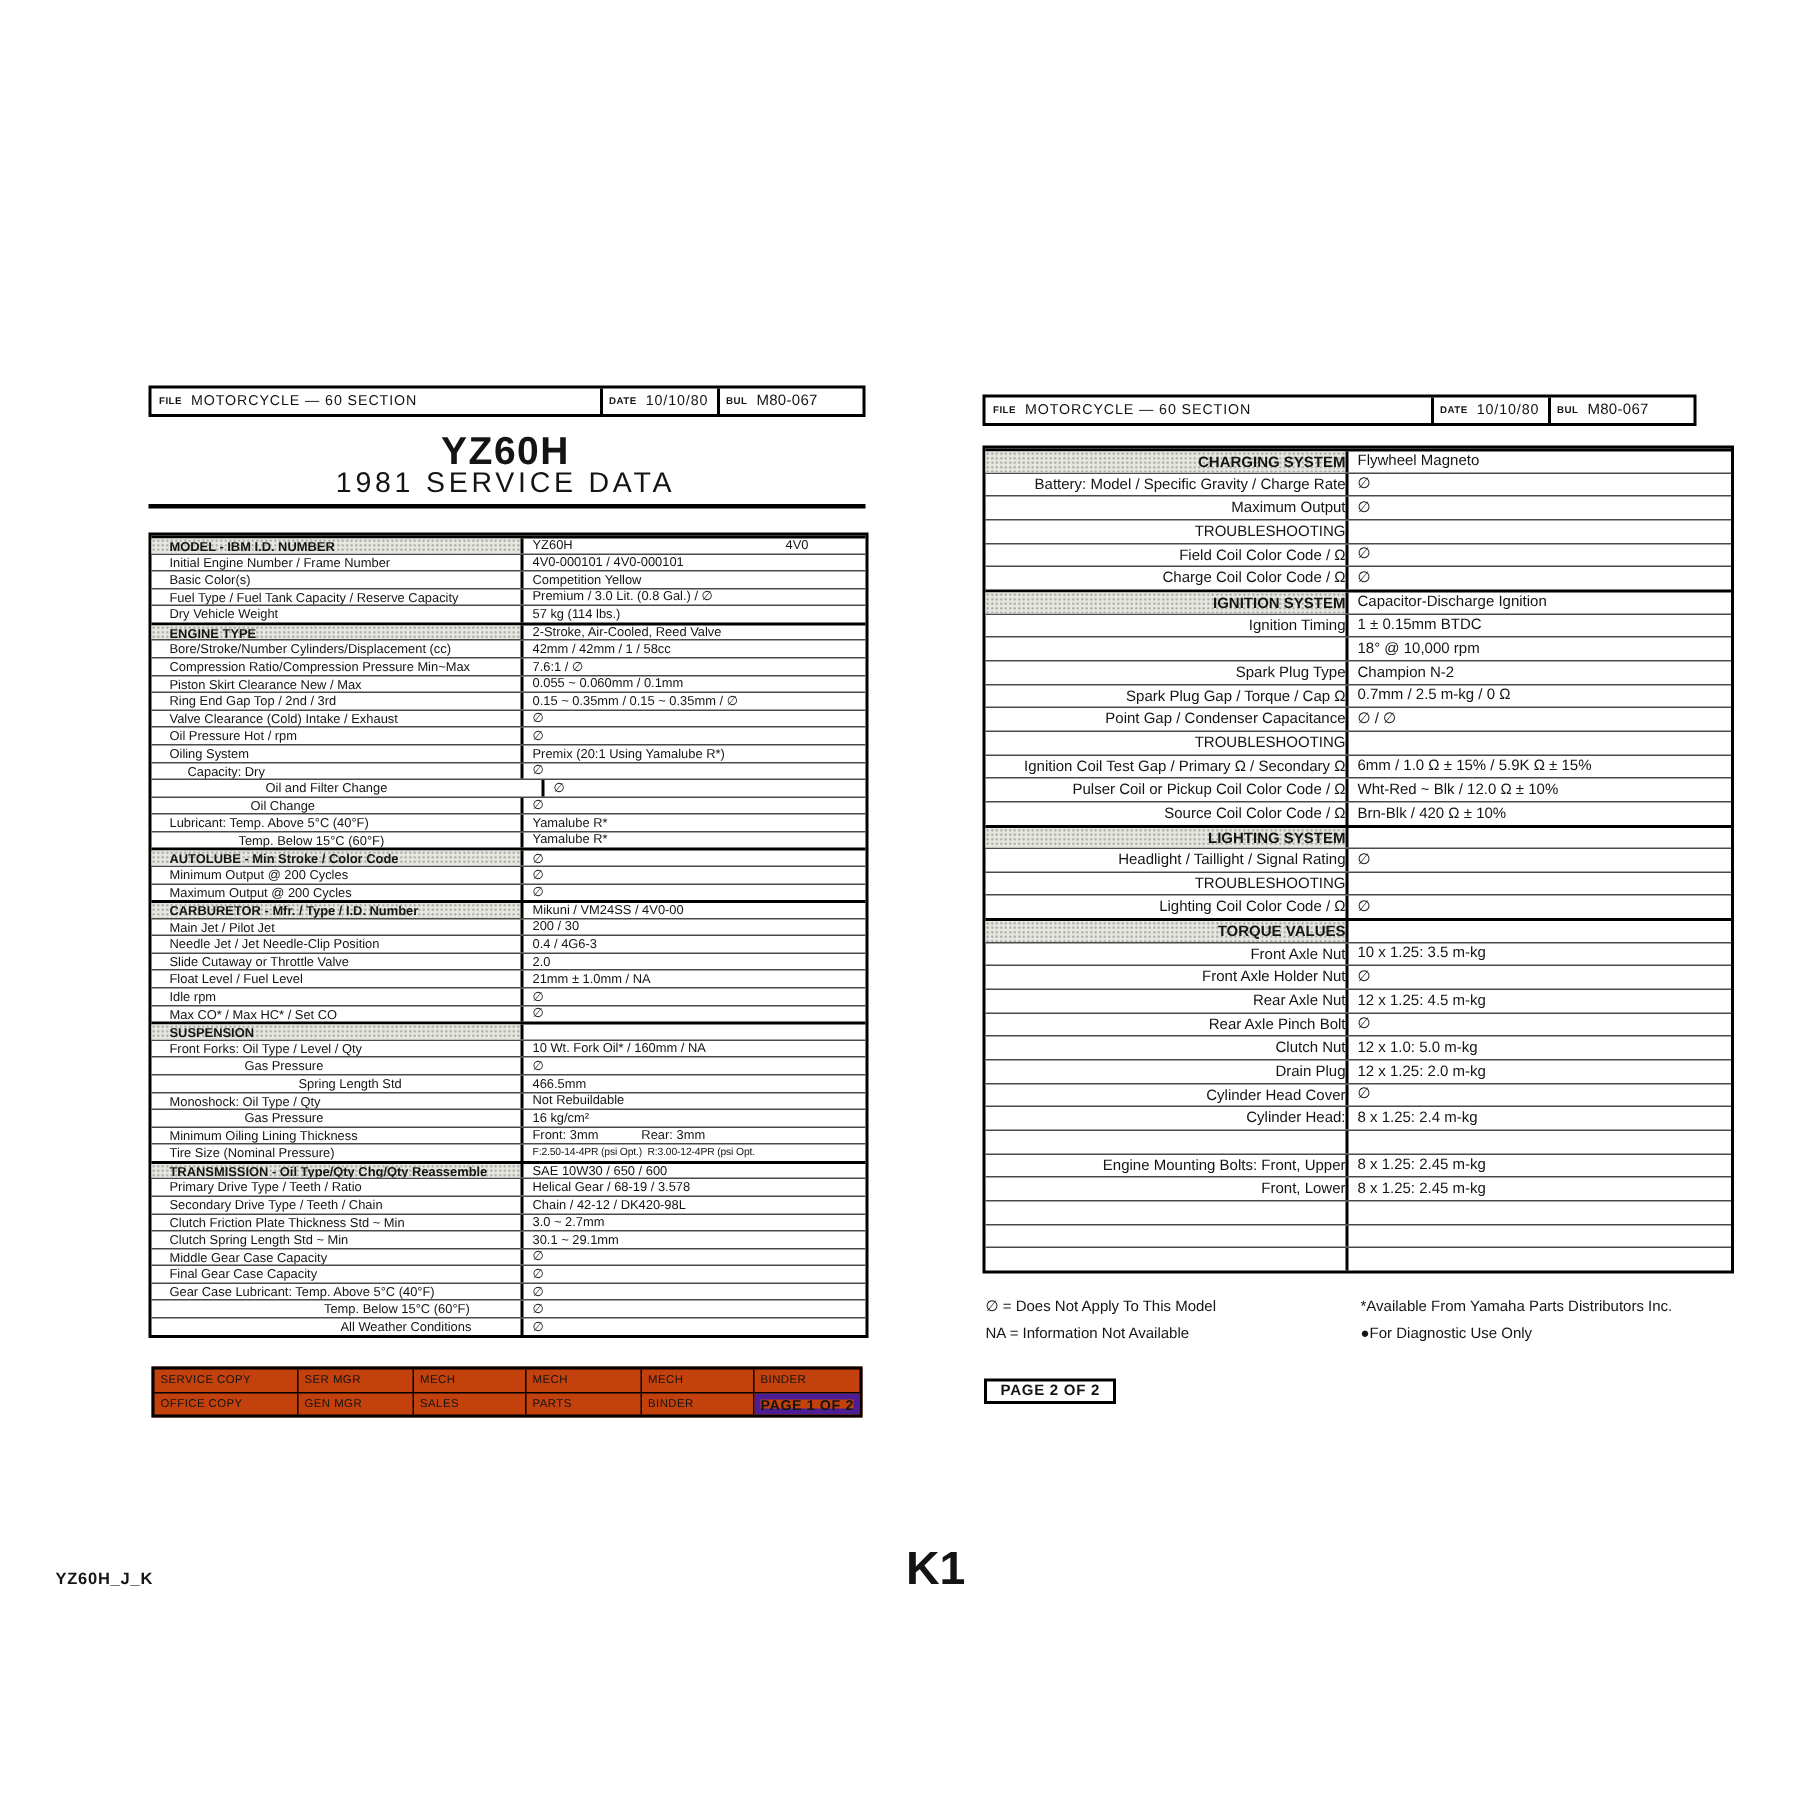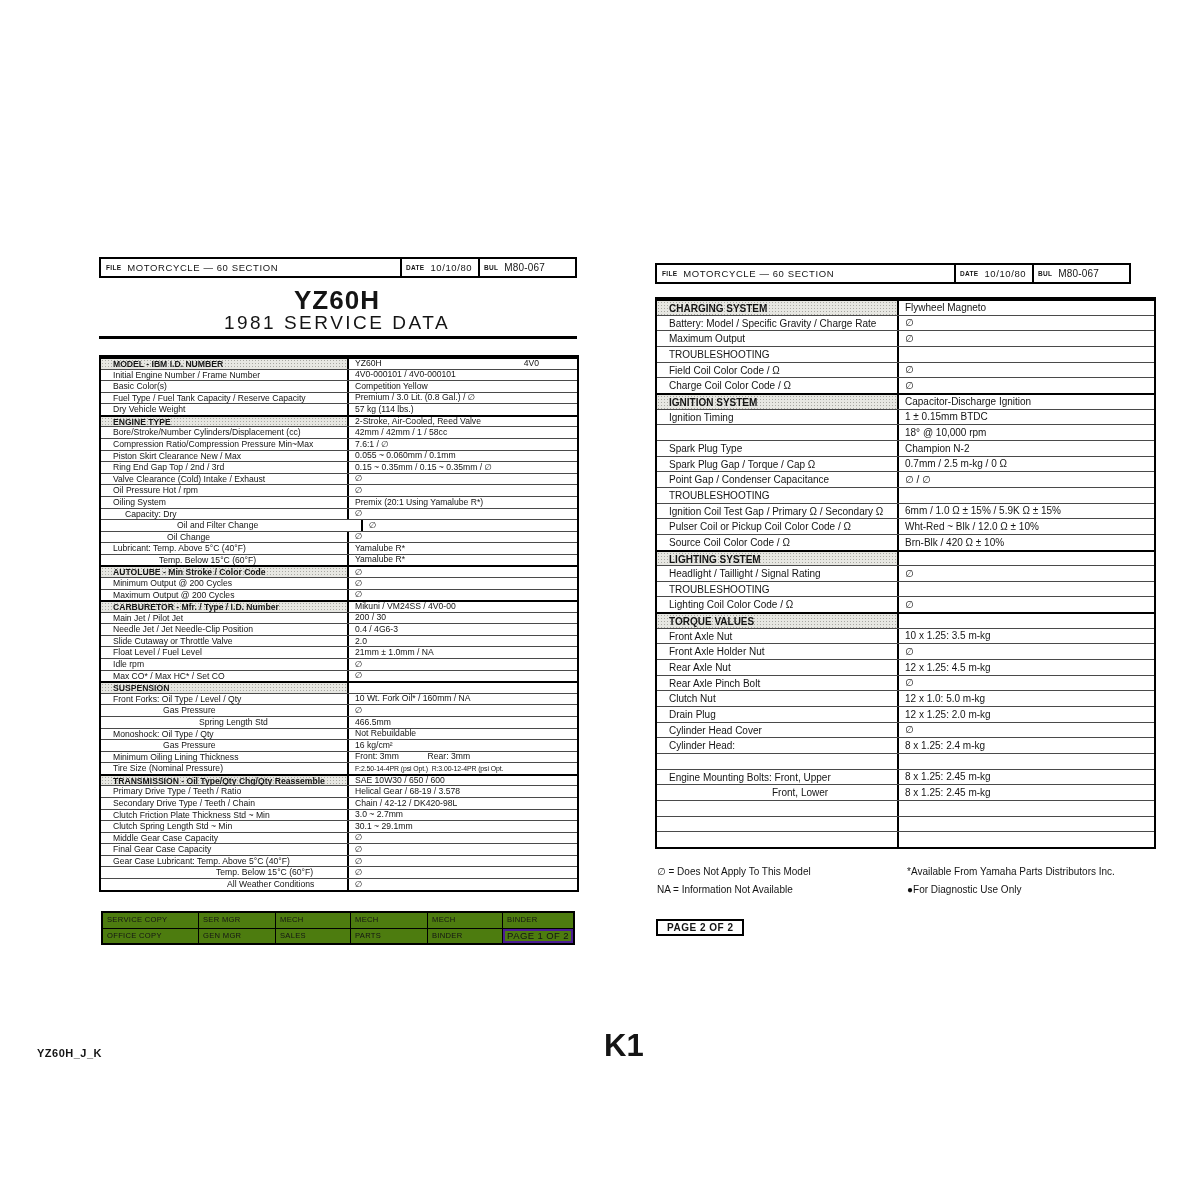--- a/index.html
+++ b/index.html
@@ -41,37 +41,37 @@
      background-color:#e7e7e2;
      background-image:radial-gradient(circle,#a8a8a2 0.55px,rgba(0,0,0,0) 0.95px);
      background-size:3px 3px;
   }
   
   .p1 .spec-row{height:11.59px;}
   .p1 .spec-label{width:246px;font-size:8.6px;line-height:11.3px;}
   .p1 .spec-value{font-size:8.6px;line-height:11.3px;}
   .p1 .spec-value.small{font-size:6.9px;letter-spacing:-0.1px;}
   
-  .p2 .spec-row{height:15.66px;}
+  .p2 .spec-row{height:15.66px;text-align:right;}
   .p2 .spec-label{width:240px;font-size:10px;line-height:15.3px;}
   .p2 .spec-value{font-size:10px;line-height:15.3px;}
   .vright{padding-right:32px;}
 
   
   .dist{position:absolute;left:101px;top:911px;width:474px;border:2px solid #000;
-        box-sizing:border-box;background:#4d7c0f;}
+        box-sizing:border-box;background:#c2410c;}
   .dist-row{display:flex;height:14.6px;}
   .dist-row + .dist-row{border-top:1.5px solid #000;}
   .dist-cell{border-left:1px solid #000;box-sizing:border-box;font-size:7.6px;
              font-weight:500;line-height:13.5px;padding-left:4px;overflow:hidden;
              white-space:nowrap;letter-spacing:0.3px;}
   .dist-cell:first-child{border-left:none;}
   .dist-cell.badge-cell{padding:0;}
-  .page1-badge{width:100%;height:100%;box-sizing:border-box;border:2px solid #4c1d95;
-               font-weight:normal;font-size:9.5px;text-align:center;line-height:10px;
+  .page1-badge{width:100%;height:100%;box-sizing:border-box;border:4px solid #4c1d95;
+               font-weight:bold;font-size:9.5px;text-align:left;line-height:10px;
                letter-spacing:0.4px;}
 
   
   .notes{position:absolute;left:657px;top:863px;width:494px;font-size:10px;}
   .note-line{line-height:18px;white-space:nowrap;}
   .ncol-right{position:absolute;left:250px;top:0;}
   .page2-badge{position:absolute;left:656px;top:919px;border:2.5px solid #000;
                padding:1px 9px;font-size:10px;font-weight:bold;letter-spacing:0.5px;
                background:#fff;}
 

